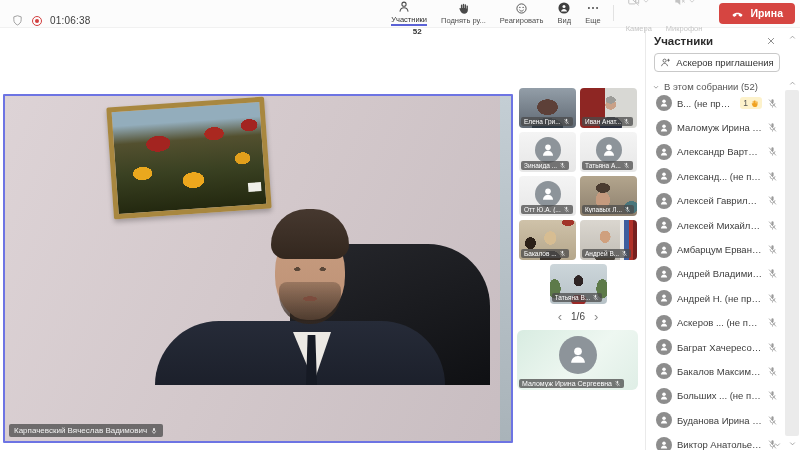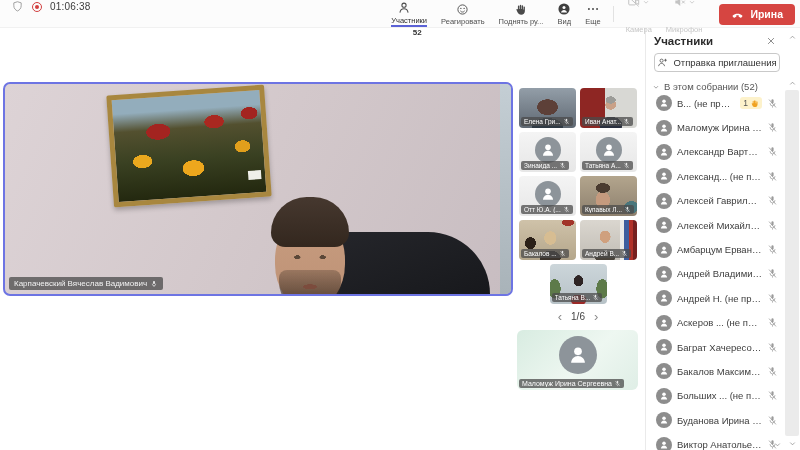--- a/index.html
+++ b/index.html
@@ -3,21 +3,21 @@
 <meta charset="utf-8">
 <style>
   * { box-sizing: border-box; margin: 0; padding: 0; }
   html,body { width: 800px; height: 450px; overflow: hidden; background:#fff;
     font-family: "Liberation Sans", sans-serif; position: relative; }
 
   svg.ic { display:block; }
 
   
   .toolbar{position:absolute;top:0;left:0;right:0;height:28px;background:#fcfcfc;
-    border-bottom:1px solid #f1f1f1;display:flex;align-items:flex-start;z-index:5;}
+    border-bottom:1px solid #f1f1f1;display:flex;align-items:flex-end;z-index:5;}
   .tb-left{display:flex;align-items:center;gap:8px;padding-left:11px;width:175px;flex:none;}
   .shield{color:#9a9a9a;}
   .rec{width:10px;height:10px;border:1.6px solid #d23f3f;border-radius:50%;
     display:flex;align-items:center;justify-content:center;flex:none;}
   .rec::after{content:"";width:4px;height:4px;background:#d23f3f;border-radius:50%;}
   .timer{font-size:10px;color:#3c3c3c;letter-spacing:.2px;}
 
   .tb-buttons{display:flex;align-items:center;margin-left:auto;}
   .tbtn{display:flex;flex-direction:column;align-items:center;justify-content:center;
     height:28px;cursor:pointer;color:#4a4a4a;padding:0 7px;}
@@ -29,22 +29,22 @@
   .tcount{font-size:8px;font-weight:bold;color:#333;margin-left:2px;margin-top:48px;}
   .chev{color:#b8b8b8;margin-left:1px;}
   .tb-divider{width:1px;height:16px;background:#e2e2e2;margin:0 5px;}
   .share-box{width:14px;height:14px;background:#3d3d3d;border-radius:3px;
     display:flex;align-items:center;justify-content:center;color:#fff;}
   .leave-btn{display:flex;align-items:center;gap:6px;background:#d64541;color:#fff;
     border-radius:4px;height:21px;padding:0 12px;margin:0 5px 0 10px;font-size:10.5px;
     font-weight:bold;cursor:pointer;}
 
   
-  .main-video{position:absolute;left:3px;top:82px;width:510px;height:214px;
-    border:2px solid #6d74e3;border-radius:7px;overflow:hidden;
+  .main-video{position:absolute;left:3px;top:94px;width:510px;height:349px;
+    border:2px solid #6d74e3;border-radius:1px;overflow:hidden;
     background:linear-gradient(115deg,#ddd3d6 0%,#d3c8cb 50%,#c8bdc1 100%);}
   .mv-right{position:absolute;right:0;top:0;width:11px;height:100%;
     background:linear-gradient(180deg,#c4ced4,#a9b3b9);}
   .painting{position:absolute;left:105px;top:6px;width:158px;height:112px;
     transform:rotate(-4deg);border:5px solid #a8873f;border-radius:2px;
     box-shadow:0 3px 5px rgba(0,0,0,.25);
     background:
       radial-gradient(ellipse 16px 11px at 18% 62%, #eaa81e 60%, transparent 61%),
       radial-gradient(ellipse 18px 13px at 52% 72%, #eda71d 60%, transparent 61%),
       radial-gradient(ellipse 13px 10px at 86% 54%, #e19f1c 60%, transparent 61%),
@@ -262,32 +262,32 @@
         <svg class="ic" width="14" height="14">
             <use href="#i-person-o"></use>
           </svg>
         <span class="tcount">52</span>
       </div>
       <div class="tlabel">Участники</div>
     </div>
     <div class="tbtn">
       <div class="tico">
           <svg class="ic" width="13" height="13">
-            <use href="#i-smile"></use>
+            <use href="#i-hand"></use>
           </svg>
         </div>
-      <div class="tlabel">Реагировать</div>
+      <div class="tlabel">Поднять ру...</div>
     </div>
     <div class="tbtn">
       <div class="tico">
           <svg class="ic" width="13" height="13">
-            <use href="#i-hand"></use>
+            <use href="#i-smile"></use>
           </svg>
         </div>
-      <div class="tlabel">Поднять ру...</div>
+      <div class="tlabel">Реагировать</div>
     </div>
     <div class="tbtn">
       <div class="tico">
           <svg class="ic" width="14" height="14" style="color:#3f3f3f">
             <use href="#i-view"></use>
           </svg>
         </div>
       <div class="tlabel">Вид</div>
     </div>
     <div class="tbtn">
@@ -483,21 +483,21 @@
     <span class="sb-close">
       <svg class="ic" width="10" height="10">
           <use href="#i-close"></use>
         </svg>
     </span>
   </div>
   <div class="invite-btn">
     <svg class="ic" width="11" height="11">
         <use href="#i-person-add"></use>
       </svg>
-    <span>Отправка приглашения</span>
+    <span>Аскеров приглашения</span>
   </div>
   <div class="sb-section">
     <svg class="ic" width="8" height="8">
         <use href="#i-chevron-down"></use>
       </svg>
     <span>В этом собрании (52)</span>
   </div>
   <div class="plist" id="plist">
   <div class="prow">
     <div class="pavatar">

